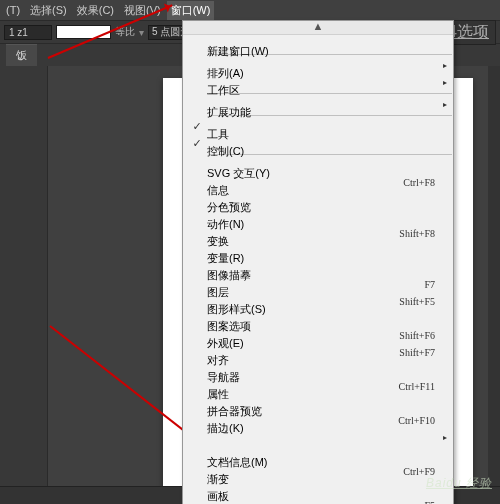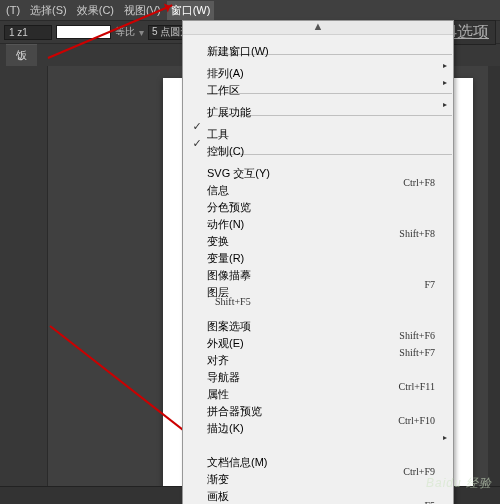--- a/index.html
+++ b/index.html
@@ -32,21 +32,21 @@
     .label-col { flex: 1; white-space: nowrap; margin-top: 16px; }
     .shortcut-col { color: #333; padding-left: 8px; white-space: nowrap; font-size: 10px; font-family: Liberation Serif, serif; }
     .submenu-arrow { position: absolute; right: 6px; font-size: 8px; color: #333; }
     .sep { height: 1px; background: #c0c0c0; margin: 2px 1px 2px 26px; }
     
     .arrow-red-1 { position: absolute; top: 57px; left: 48px; width: 135px; height: 2px; background: #c00; transform: rotate(-23deg); transform-origin: left center; z-index: 50; }
     .arrow-red-1::after { content:''; position:absolute; right:-3px; top:-4px; border:5px solid transparent; border-left-color:#c00; }
     .arrow-red-2 { position: absolute; top: 325px; left: 50px; width: 200px; height: 2px; background: #c00; transform: rotate(38deg); transform-origin: left center; z-index: 50; }
     .arrow-red-2::after { content:''; position:absolute; right:-3px; top:-4px; border:5px solid transparent; border-left-color:#c00; }
     
-    .watermark { position:absolute; right:8px; bottom:12px; font-size:12px; color:rgba(210,230,200,0.6); font-style:italic; z-index:200; letter-spacing:1px; }
+    .watermark { position:absolute; right:8px; bottom:12px; font-size:12px; color:rgba(210,230,200,0.6); font-style:italic; z-index:200; letter-spacing:1px;text-decoration:underline; }
     .bottom-bar { position:absolute; bottom:0; left:0; right:0; height:18px; background:#333; border-top:1px solid #222; }
   </style>
 </head>
 <body>
 
 <div class="menubar">
   <span>(T)</span>
   <span>选择(S)</span>
   <span>效果(C)</span>
   <span>视图(V)</span>
@@ -154,20 +154,21 @@
       <span class="label-col">图像描摹</span>
       <span class="shortcut-col"></span>
     </div>
     <div class="menu-item">
       <span class="check-col"></span>
       <span class="label-col">图层</span>
       <span class="shortcut-col">F7</span>
     </div>
     <div class="menu-item">
       <span class="check-col"></span>
+      <span class="label-col">图形样式(S)</span>
       <span class="shortcut-col">Shift+F5</span>
     </div>
     <div class="menu-item">
       <span class="check-col"></span>
       <span class="label-col">图案选项</span>
       <span class="shortcut-col"></span>
     </div>
     <div class="menu-item">
       <span class="check-col"></span>
       <span class="label-col">外观(E)</span>

